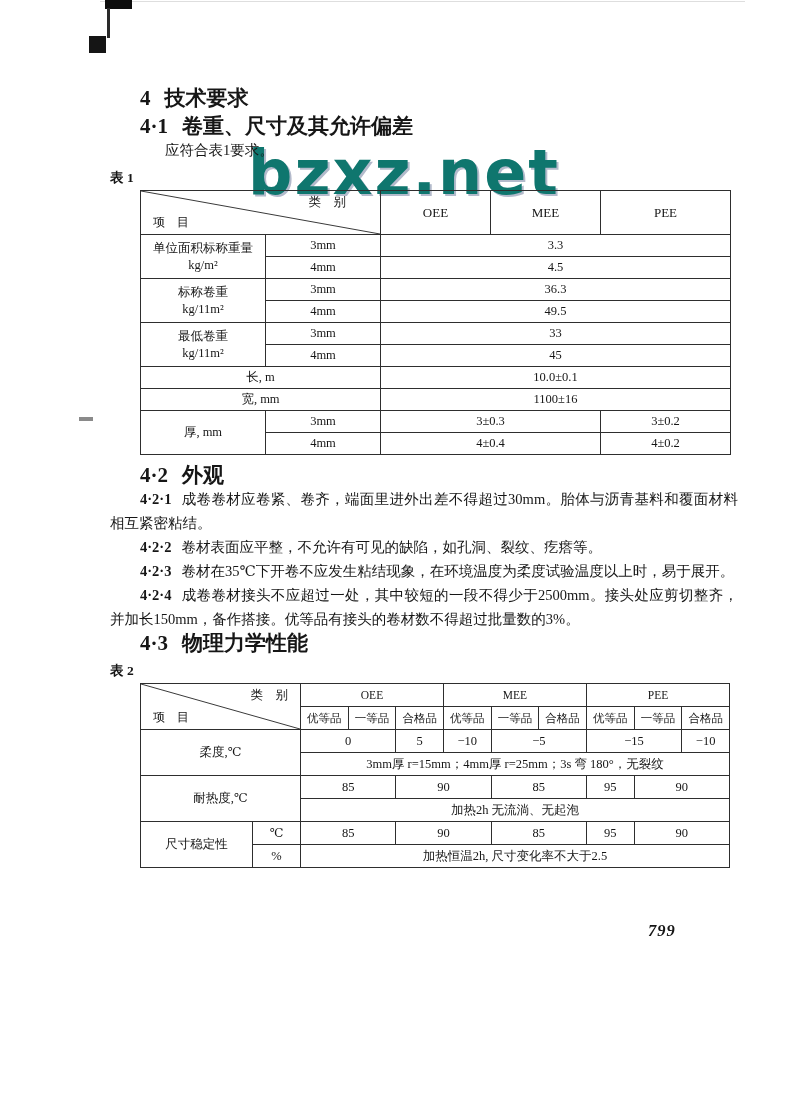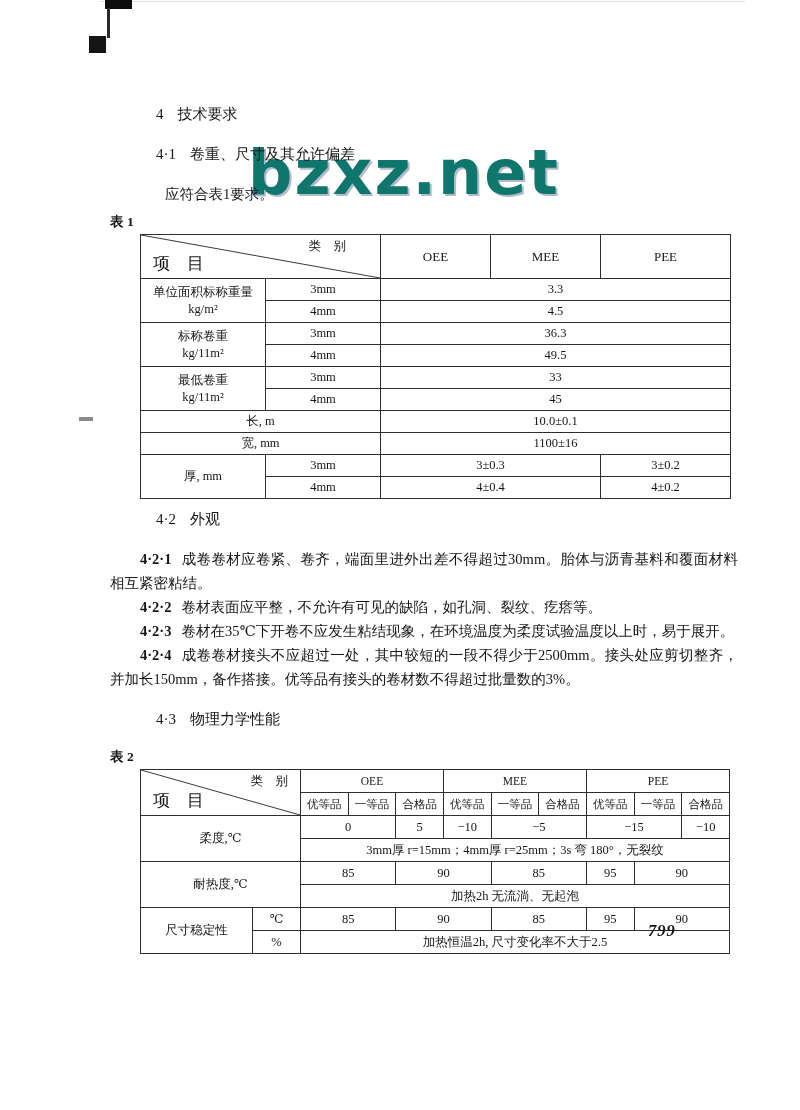--- a/index.html
+++ b/index.html
@@ -16,21 +16,21 @@
   .edge-top{position:absolute;left:100px;top:1px;width:645px;height:1px;background:#dedede;z-index:1;}
 
   
   .watermark{position:absolute;left:248px;top:136px;z-index:0;
              font-family:"DejaVu Sans","Liberation Sans",sans-serif;
              font-weight:bold;font-size:62px;letter-spacing:2px;
              color:#0f766e;text-shadow:2px 2px 0 #b3bacb;}
 
   .content{position:absolute;left:110px;top:86px;width:628px;z-index:2;}
 
-  .h{font-weight:normal;font-size:15px;line-height:24px;margin:16px;padding-left:30px;}
+  .h{font-weight:bold;font-size:21px;line-height:24px;margin:0;padding-left:30px;}
   .h .num{margin-right:14px;}
   .h4{margin-bottom:4px;}
   .sub{font-size:14.5px;line-height:24px;margin:0;padding-left:55px;}
   .para{font-size:14.5px;line-height:24px;margin:0;text-indent:30px;text-align:justify;}
   .para .num{font-weight:bold;margin-right:10px;}
   .mt8{margin-top:8px;}
 
   .tcap{font-weight:bold;font-size:13.5px;line-height:20px;margin:6px 0 2px 0;
         padding-right:62px;}
 
@@ -41,21 +41,21 @@
   .dtable th{font-size:13px;}
   .t1 tr{height:22px;}
   .t1 tr.hdr{height:44px;}
   .t2 tr{height:23px;}
   .t2 th{font-size:11.5px;padding:1px 0;}
   .lbl2 div{line-height:17px;}
 
   .diag{position:relative;padding:0;}
   .diag svg{position:absolute;left:0;top:0;width:100%;height:100%;display:block;}
   .diag .dtop{position:absolute;top:3px;right:34px;font-size:12.5px;}
-  .diag .dbot{position:absolute;bottom:3px;left:12px;font-size:17px;}
+  .diag .dbot{position:absolute;bottom:3px;left:12px;font-size:12px;}
   .t2 .diag .dtop{right:12px;}
 
   .pagenum{position:absolute;left:648px;top:921px;z-index:2;
            font-style:italic;font-weight:bold;font-size:16.5px;letter-spacing:1px;}
 </style>
 </head>
 <body>
 
 <div class="page">
 

